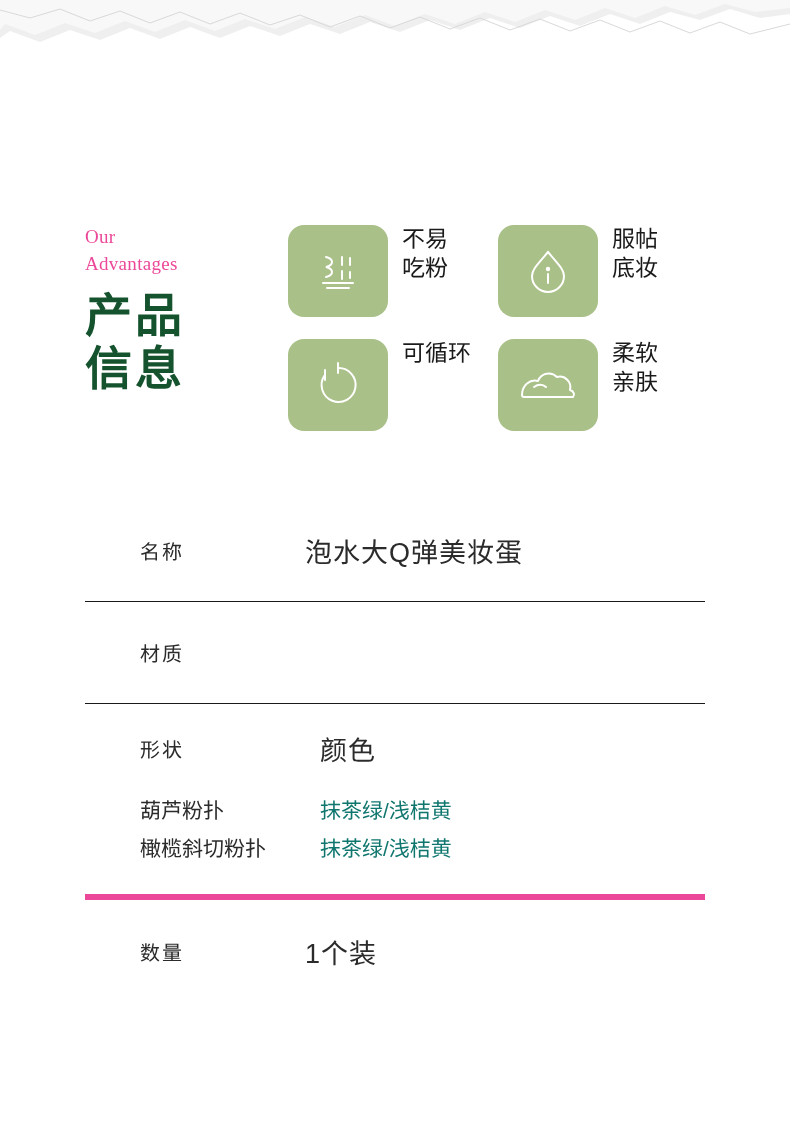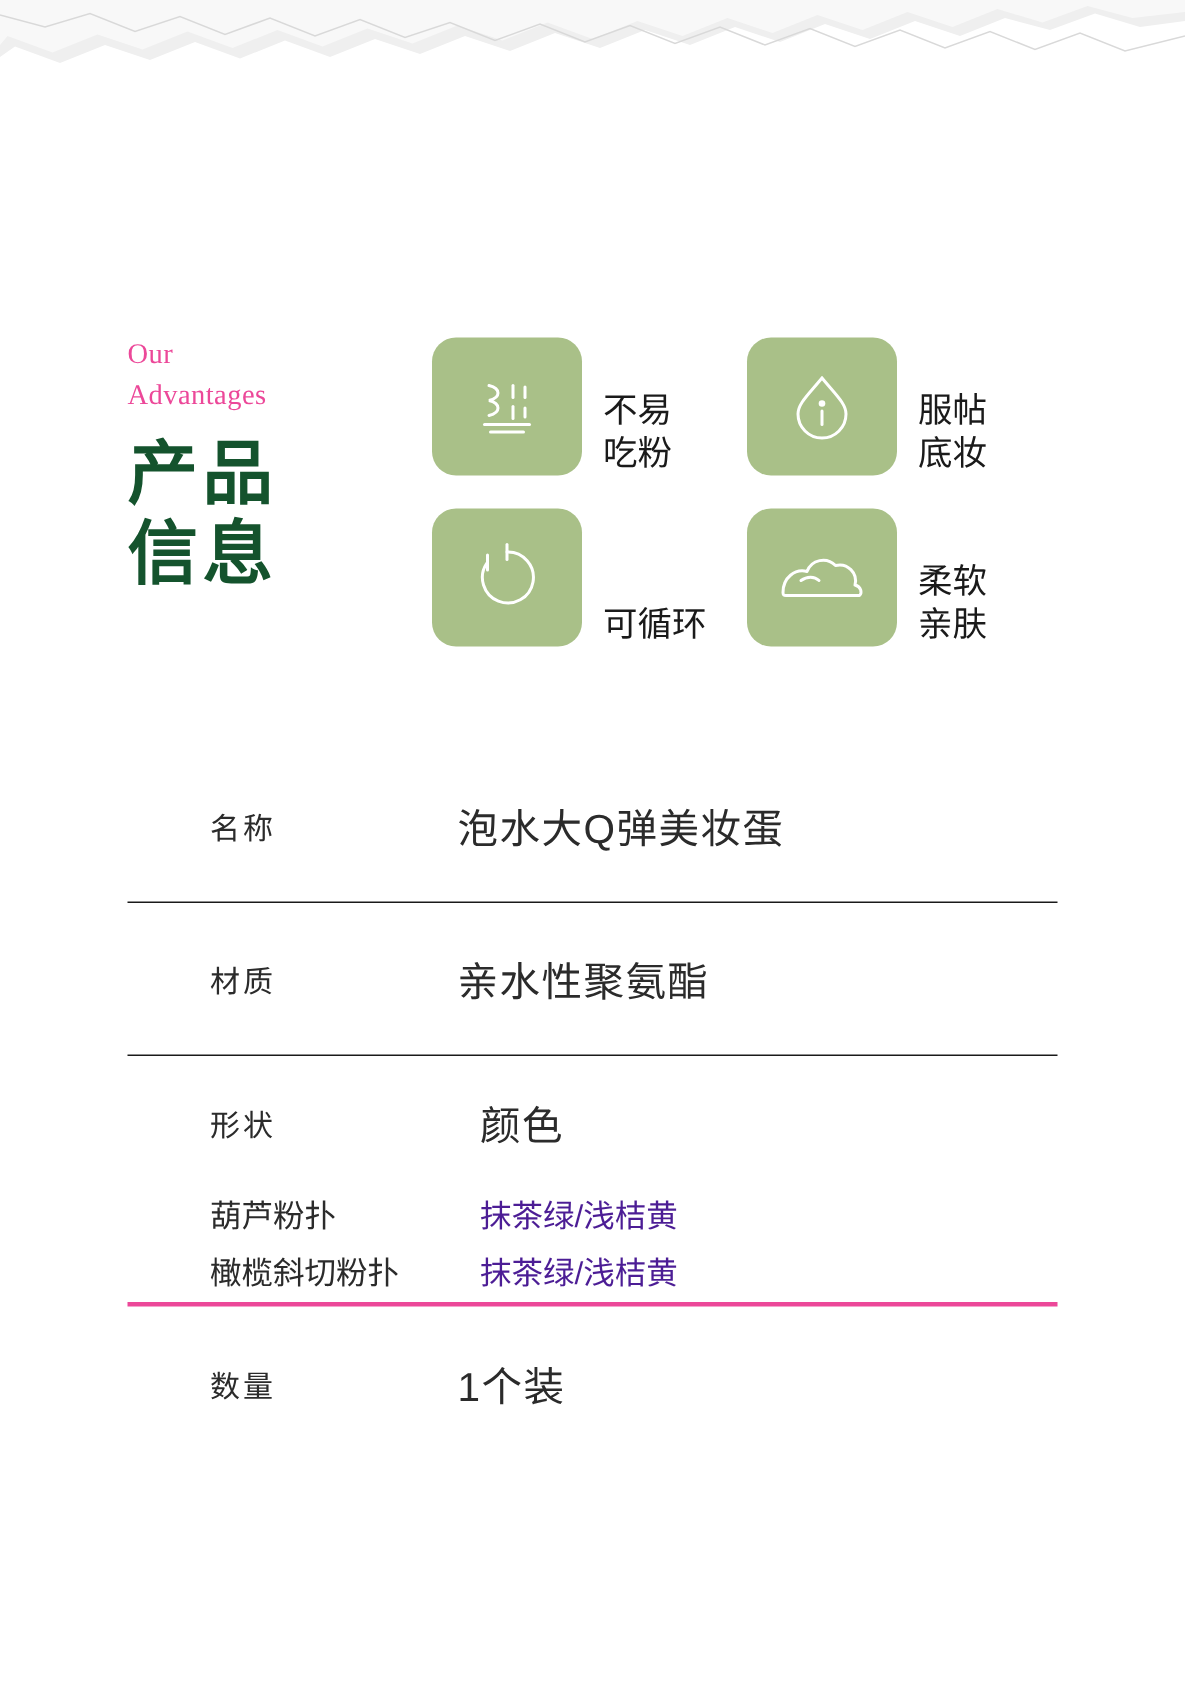--- a/index.html
+++ b/index.html
@@ -68,21 +68,21 @@
     top: 20px;
     width: 420px;
   }
   .adv-row {
     display: flex;
     align-items: flex-start;
     margin-bottom: 22px;
   }
   .adv-cell {
     display: flex;
-    align-items: flex-end;
+    align-items: flex-start;
     width: 215px;
   }
   .adv-icon {
     width: 100px;
     height: 92px;
     background: #a9c088;
     border-radius: 16px;
     display: flex;
     align-items: center;
     justify-content: center;
@@ -125,39 +125,40 @@
   }
   .spec-val {
     font-size: 27px;
     color: #2b2b2b;
     letter-spacing: 1px;
   }
 
   .pair-rows {
     margin: 0 85px;
     width: 620px;
-    border-bottom: 3px solid #ec4899;
+    border-bottom: 6px solid #ec4899;
+    padding-bottom: 26px;
     box-sizing: border-box;
   }
   .pair-line {
     display: flex;
     align-items: center;
     height: 34px;
     margin-bottom: 4px;
   }
   .pair-left {
     width: 220px;
     padding-left: 55px;
     box-sizing: border-box;
     font-size: 21px;
     color: #2b2b2b;
   }
   .pair-right {
     font-size: 21px;
-    color: #4c1d95;
+    color: #0f766e;
     padding-left: 15px;
   }
   .pair-head {
     display: flex;
     align-items: center;
     height: 88px;
   }
   .pair-head .spec-key { padding-left: 55px; }
   .pair-head .spec-val { padding-left: 15px; }
 </style>
@@ -258,21 +259,20 @@
 
 <div class="spec">
 
   <div class="spec-row">
     <div class="spec-key">名称</div>
     <div class="spec-val">泡水大Q弹美妆蛋</div>
   </div>
 
   <div class="spec-row">
     <div class="spec-key">材质</div>
-    <div class="spec-val">亲水性聚氨酯</div>
   </div>
 
   <div class="pair-rows">
     <div class="pair-head">
       <div class="spec-key">形状</div>
       <div class="spec-val">颜色</div>
     </div>
     <div class="pair-line">
       <div class="pair-left">葫芦粉扑</div>
       <div class="pair-right">抹茶绿/浅桔黄</div>

